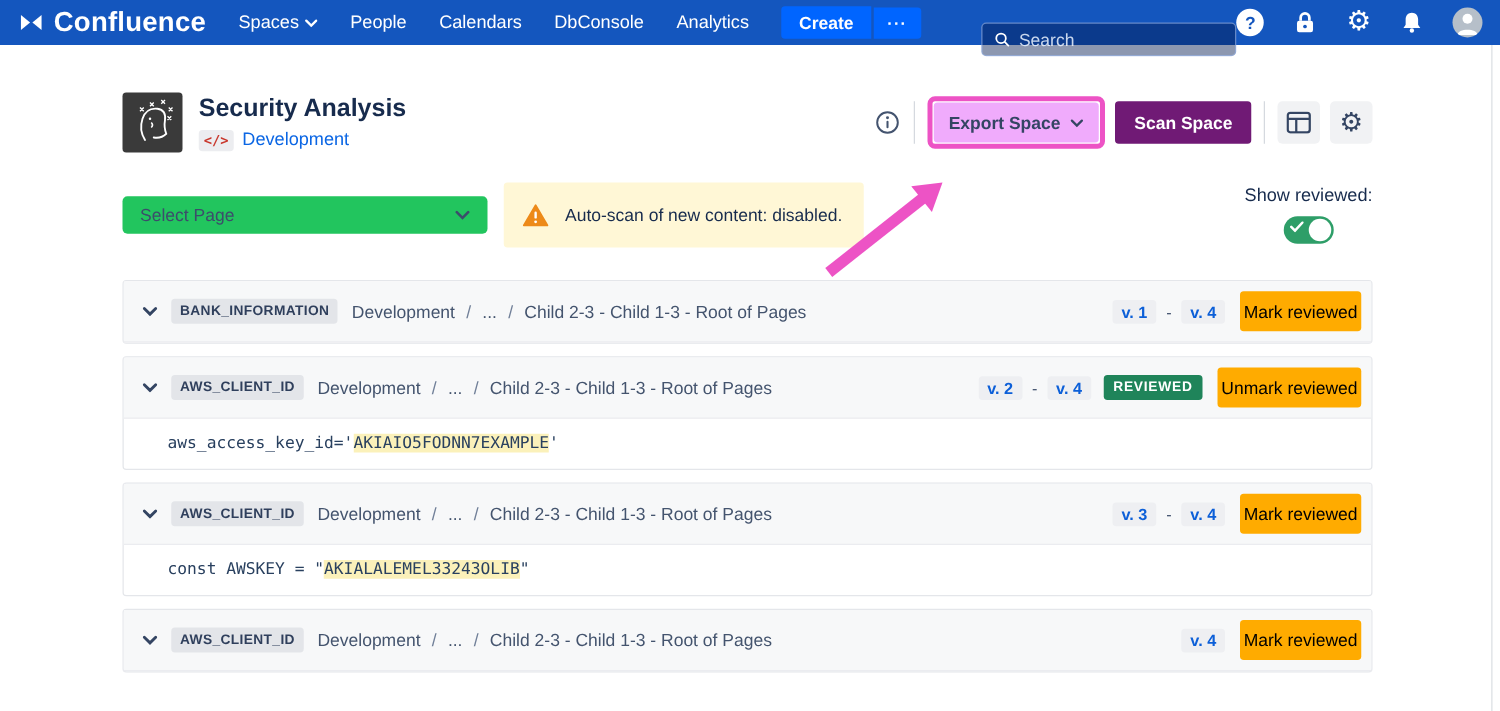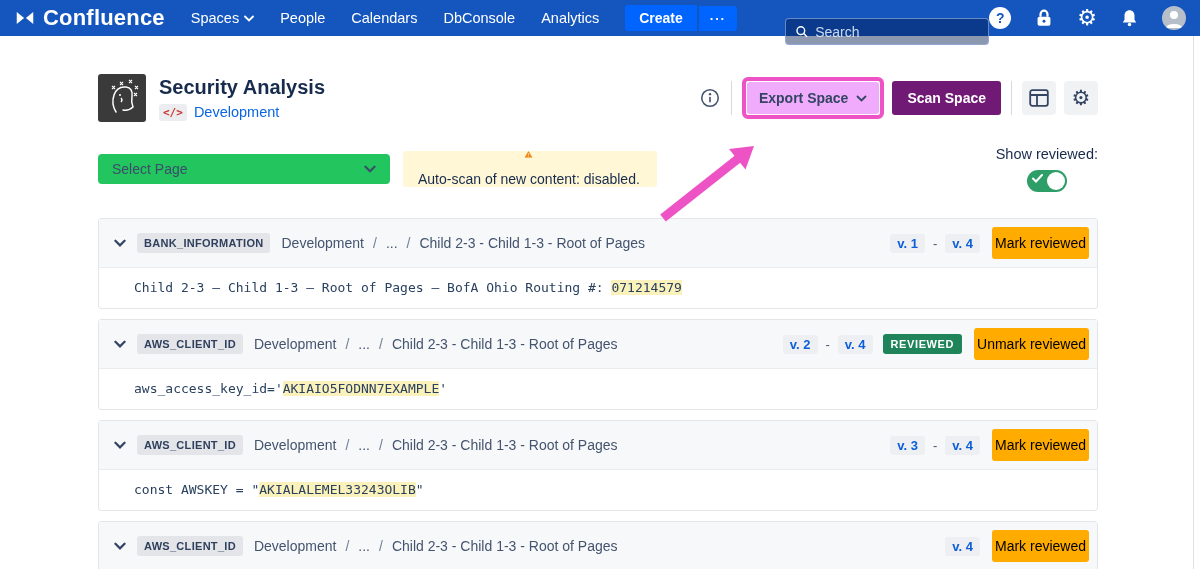--- a/index.html
+++ b/index.html
@@ -52,22 +52,22 @@
               display:flex; align-items:center; justify-content:center; cursor:pointer; }
   .icon-btn + .icon-btn { margin-left:8px; }
   .gear-dark { font-size:21px; color:#344563; line-height:1; font-family:"DejaVu Sans",sans-serif; }
 
   
   .controls { margin-top:24px; display:flex; align-items:center; }
   .select-page { width:292px; height:30px; background:#22c55e; border-radius:4px;
                  display:flex; align-items:center; padding:0 14px; cursor:pointer; }
   .select-page span { font-size:14px; color:#3C4D6B; }
   .select-page .chev-svg { margin-left:auto; }
-  .warn-box { margin-left:13px; height:36px; background:#FFF7D6; border-radius:3px;
-              display:flex; align-items:center; gap:13px; padding:0 17px 0 15px;flex-direction:column; }
+  .warn-box { margin-left:13px; height:52px; background:#FFF7D6; border-radius:3px;
+              display:flex; align-items:center; gap:13px; padding:0 17px 0 15px; }
   .warn-text { font-size:14px; color:#172B4D; }
   .show-reviewed { margin-left:auto; display:flex; align-items:center; gap:8px;flex-direction:column; }
   .show-reviewed-label { font-size:14.5px; color:#172B4D; }
   .toggle { width:40px; height:22px; border-radius:11px; background:#2E9E68; position:relative; cursor:pointer; }
   .toggle .knob { position:absolute; right:2px; top:2px; width:18px; height:18px; border-radius:50%; background:#fff; }
   .toggle .tick { position:absolute; left:5px; top:4px; }
 
   
   .findings { margin-top:26px; }
   .card { border:1px solid #E4E6EA; border-radius:3px; margin-bottom:10px; background:#fff; }
@@ -241,21 +241,20 @@
           <span class="crumb-sep">/</span>
           <span>Child 2-3 - Child 1-3 - Root of Pages</span>
         </span>
         <span class="head-right">
           <span class="vbadge">v. 1</span>
           <span class="vdash">-</span>
           <span class="vbadge">v. 4</span>
           <button class="action-btn">Mark reviewed</button>
         </span>
       </div>
-      <div class="code-row"><span>Child 2-3 – Child 1-3 – Root of Pages – BofA Ohio Routing #: </span><span class="hl">071214579</span><span></span></div>
     </div>
 
     <div class="card">
       <div class="card-head">
         <button class="chev-btn">
           <svg width="12" height="8" viewBox="0 0 10 7">
               <path d="M1 1.5 L5 5.5 L9 1.5" stroke="#344563" stroke-width="2" fill="none" stroke-linecap="round"></path>
             </svg>
         </button>
         <span class="type-badge">AWS_CLIENT_ID</span>

